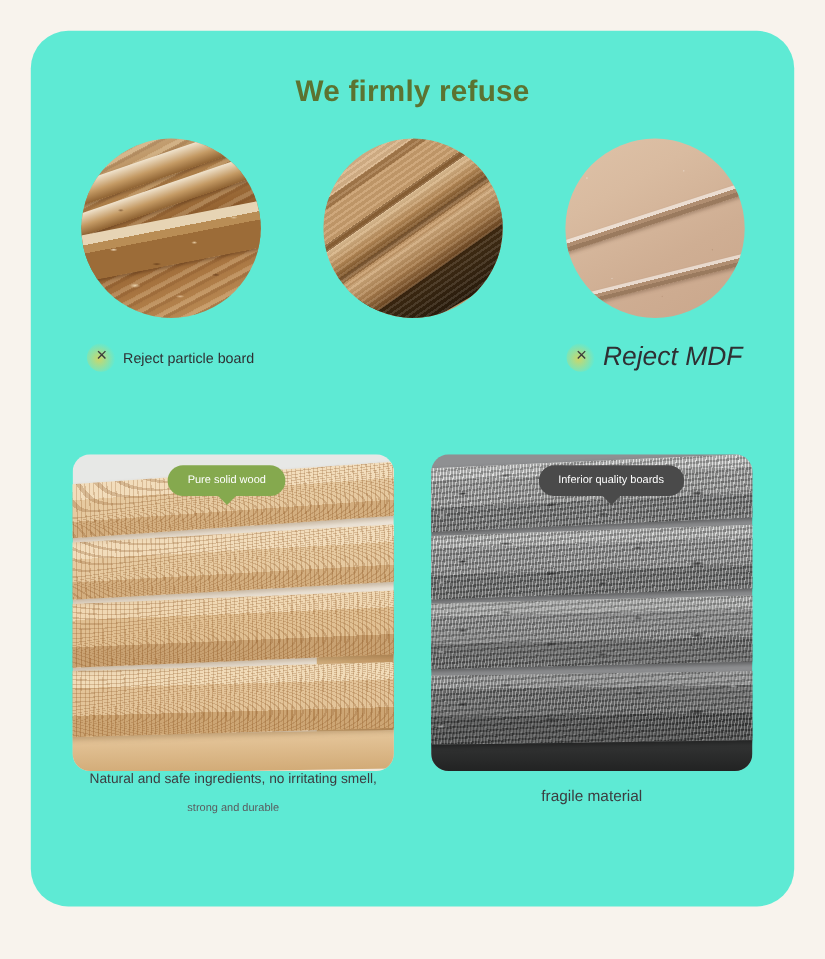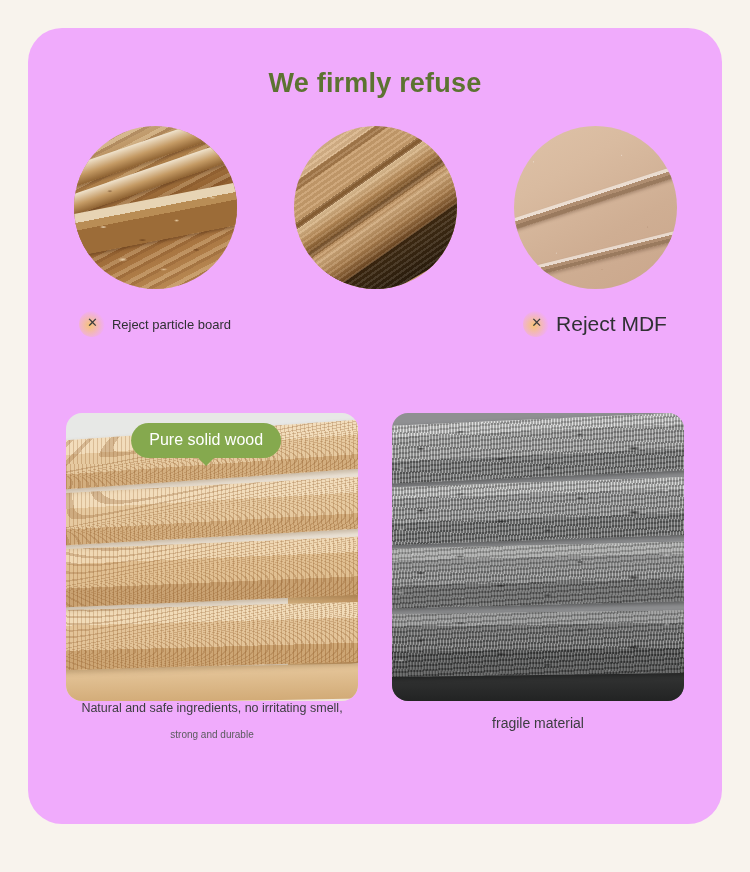--- a/index.html
+++ b/index.html
@@ -13,21 +13,21 @@
     position: relative;
   }
 
   
   .card {
     position: absolute;
     left: 28px;
     top: 28px;
     width: 694px;
     height: 796px;
-    background: #f0abfc;
+    background: #5eead4;
     border-radius: 34px;
   }
 
   
   .title {
     position: absolute;
     left: 0; right: 0;
     top: 40px;
     text-align: center;
     font-size: 27px;
@@ -187,21 +187,21 @@
     left: 52%; top: 44%;
     transform: translate(-50%,-50%);
     color: #3c3c3c;
     font-size: 13px;
     line-height: 1;
   }
 
   .label-text { color: #2f3033; white-space: nowrap; }
   .label-text.sz-sm  { font-size: 12.5px; }
   .label-text.sz-md  { font-size: 13px; }
-  .label-text.sz-lg  { font-size: 21px; }
+  .label-text.sz-lg  { font-size: 24px; font-style: italic; }
 
   
   .compare {
     position: absolute;
     left: 38px;
     top: 385px;
     width: 618px;
   }
   .compare-row {
     display: flex;
@@ -301,21 +301,21 @@
 
   
   .badge {
     position: absolute;
     top: 10px;
     left: 50%;
     transform: translateX(-50%);
     padding: 8px 18px 9px;
     border-radius: 19px;
     color: #ffffff;
-    font-size: 16px;
+    font-size: 10px;
     white-space: nowrap;
     z-index: 5;
   }
   .badge::after {
     content: "";
     position: absolute;
     left: 50%;
     bottom: -8px;
     transform: translateX(-50%);
     width: 0; height: 0;
@@ -448,20 +448,21 @@
 
       <div class="compare-col">
         <div class="cmp-photo">
           <div class="gray-bg"></div>
           <div class="gray-dark"></div>
           <div class="gray-slab gs4"></div>
           <div class="gray-slab gs3"></div>
           <div class="gray-slab gs2"></div>
           <div class="gray-slab gs1"></div>
         </div>
+        <div class="badge badge-bad">Inferior quality boards</div>
       </div>
 
 
     </div>
 
     <div class="caption-row">
       <div class="caption-col left">
         <span class="cap-l1">Natural and safe ingredients, no irritating smell,</span>
         <span class="cap-l2">strong and durable</span>
       </div>

